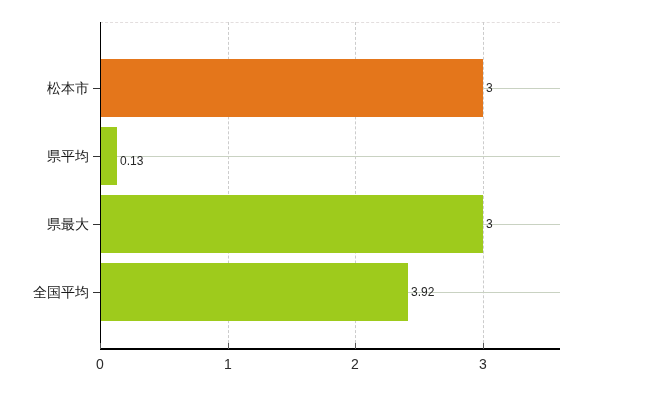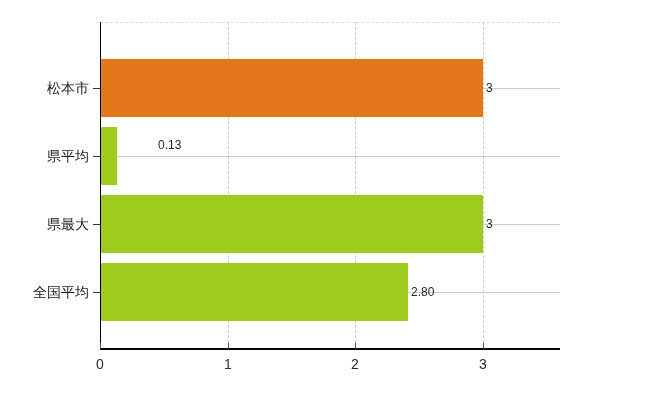--- a/index.html
+++ b/index.html
@@ -138,23 +138,23 @@
 
   <div class="bar bar-orange" style="left:100px; top:59px; width:383px;"></div>
 
   <div class="bar bar-green" style="left:100px; top:127px; width:17px;"></div>
 
   <div class="bar bar-green" style="left:100px; top:195px; width:383px;"></div>
 
   <div class="bar bar-green" style="left:100px; top:263px; width:308px;"></div>
 
   <div class="bar-value-label" style="left:486px; top:81px;">3</div>
-  <div class="bar-value-label" style="left:120px; top:138px;margin-left:38px;">0.13</div>
+  <div class="bar-value-label" style="left:120px; top:154px;">0.13</div>
   <div class="bar-value-label" style="left:486px; top:217px;">3</div>
-  <div class="bar-value-label" style="left:411px; top:285px;">2.80</div>
+  <div class="bar-value-label" style="left:411px; top:285px;">3.92</div>
 
   <div class="axis-y-line"></div>
   <div class="axis-x-line"></div>
 
   <div class="tick-y" style="top:88px;"></div>
   <div class="tick-y" style="top:156px;"></div>
   <div class="tick-y" style="top:224px;"></div>
   <div class="tick-y" style="top:292px;"></div>
 
   <div class="tick-y-label" style="top:80px;">松本市</div>

